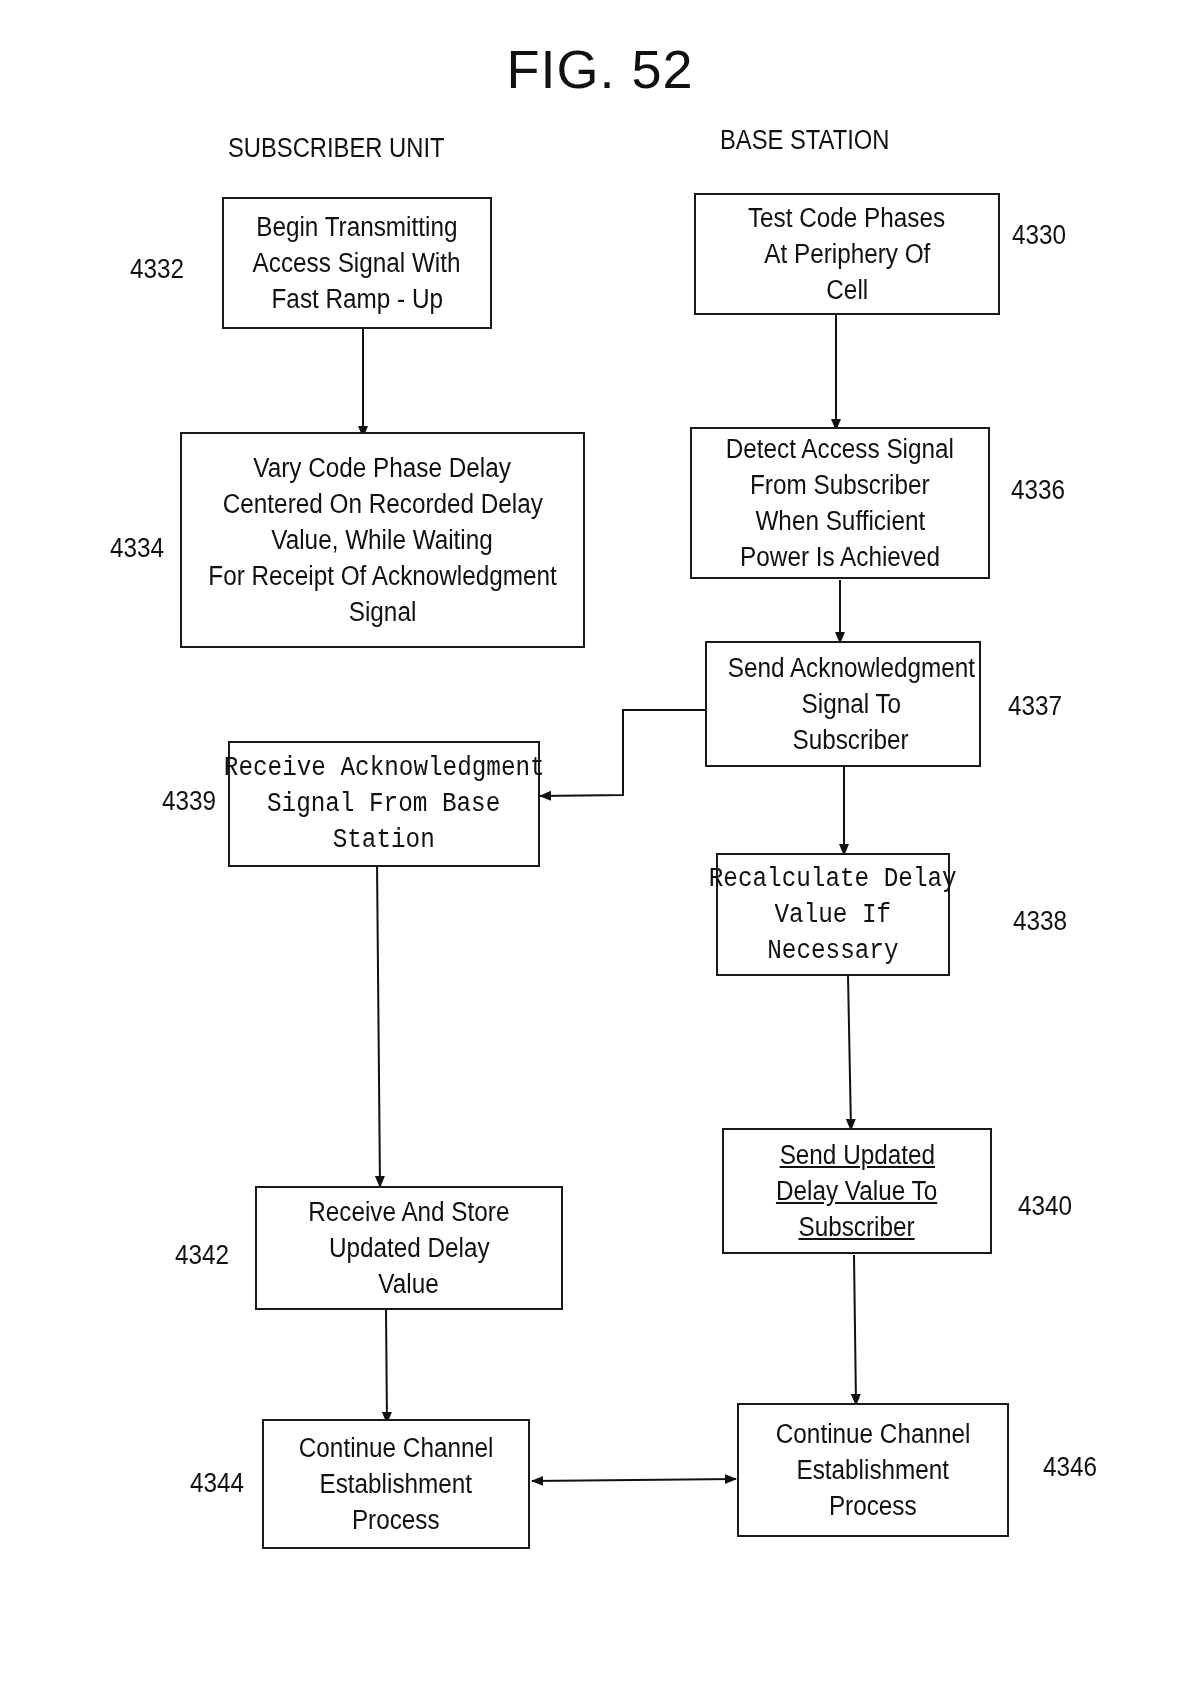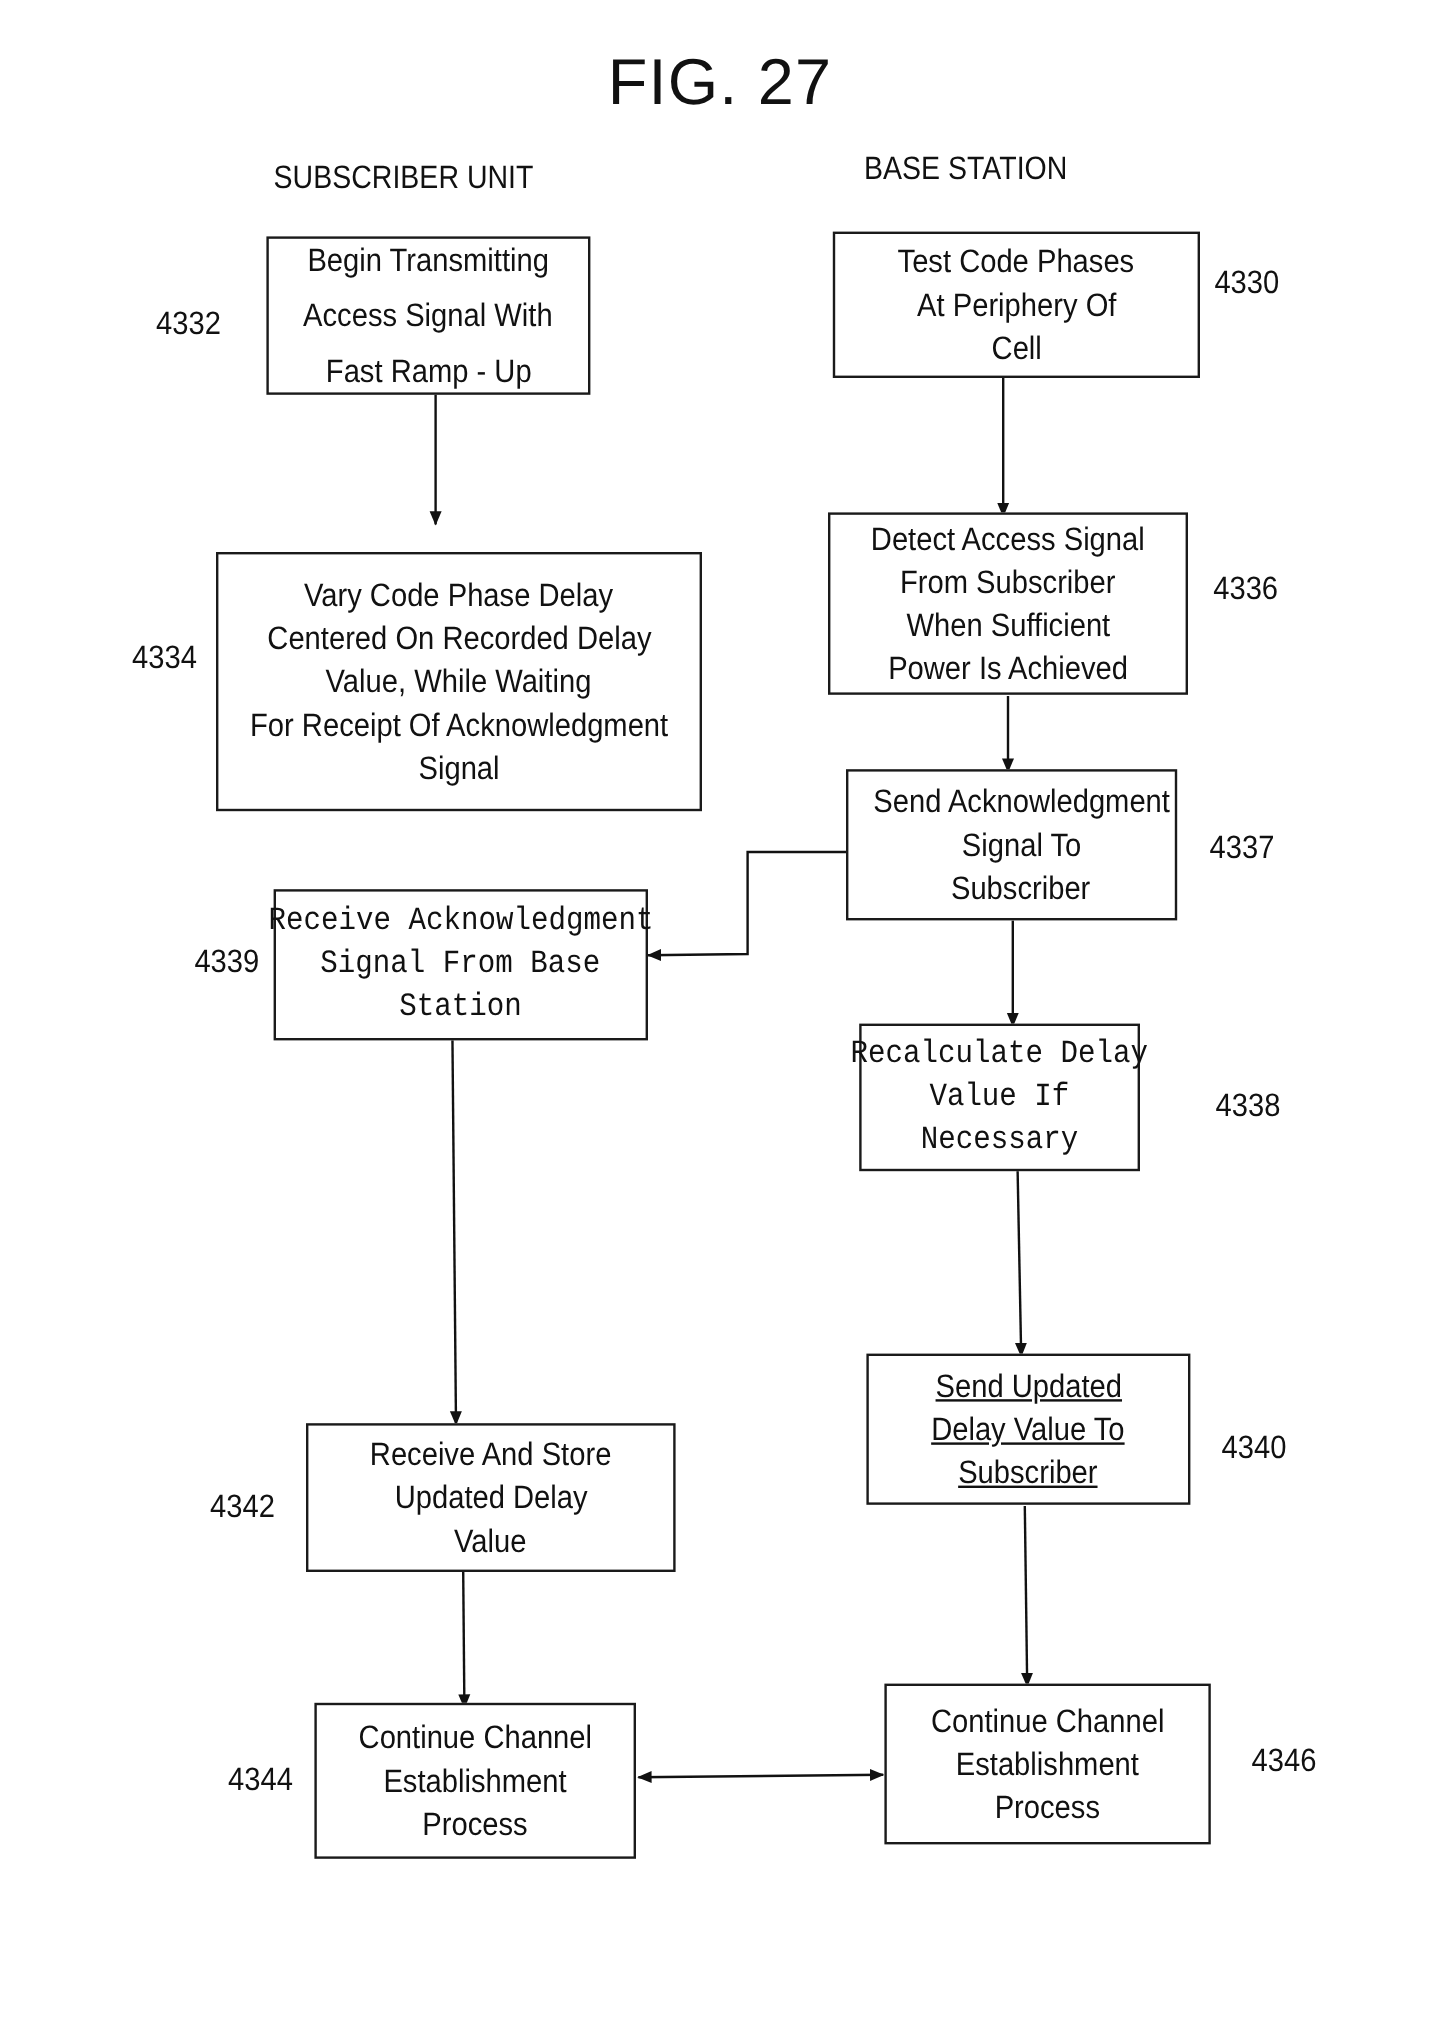--- a/index.html
+++ b/index.html
@@ -11,21 +11,21 @@
   .box { position: absolute; border: 2px solid #1a1a1a; background: #ffffff; box-sizing: border-box;
          display: flex; flex-direction: column; justify-content: center; align-items: center;
          text-align: center; }
   .line { font-size: 27px; line-height: 36px; white-space: nowrap; transform: scaleX(0.9); }
   .ref { position: absolute; font-size: 27px; transform: scaleX(0.9); transform-origin: left top; }
   svg.arrows { position: absolute; left: 0; top: 0; }
 </style>
 </head>
 <body>
 
-<div class="fig-title">FIG. 27</div>
+<div class="fig-title">FIG. 52</div>
 <div class="col-head" style="left:228px; top:133px;">SUBSCRIBER UNIT</div>
 <div class="col-head" style="left:720px; top:125px;">BASE STATION</div>
 
 <svg class="arrows" width="1200" height="1689">
   <defs>
     <marker id="ah" markerWidth="12" markerHeight="12" refX="11" refY="6" orient="auto" markerUnits="userSpaceOnUse">
       <path d="M0,1 L12,6 L0,11 Z" fill="#111"></path>
     </marker>
     <marker id="ahs" markerWidth="12" markerHeight="12" refX="1" refY="6" orient="auto" markerUnits="userSpaceOnUse">
       <path d="M12,1 L0,6 L12,11 Z" fill="#111"></path>
@@ -38,28 +38,28 @@
     <polyline points="706,710 623,710 623,795 540,796" marker-end="url(#ah)"></polyline>
     <line x1="844" y1="767" x2="844" y2="855" marker-end="url(#ah)"></line>
     <line x1="377" y1="862" x2="380" y2="1187" marker-end="url(#ah)"></line>
     <line x1="848" y1="975" x2="851" y2="1130" marker-end="url(#ah)"></line>
     <line x1="386" y1="1310" x2="387" y2="1423" marker-end="url(#ah)"></line>
     <line x1="854" y1="1255" x2="856" y2="1405" marker-end="url(#ah)"></line>
     <line x1="532" y1="1481" x2="736" y2="1479" marker-start="url(#ahs)" marker-end="url(#ah)"></line>
   </g>
 </svg>
 
-<div class="box" style="left:222px; top:197px; width:270px; height:132px;justify-content:space-between;">
+<div class="box" style="left:222px; top:197px; width:270px; height:132px;">
   <div class="line">Begin Transmitting</div>
   <div class="line">Access Signal With</div>
   <div class="line">Fast Ramp - Up</div>
 </div>
 <div class="ref" style="left:130px; top:254px;">4332</div>
 
-<div class="box" style="left:180px; top:432px; width:405px; height:216px;margin-top:28px;">
+<div class="box" style="left:180px; top:432px; width:405px; height:216px;">
   <div class="line">Vary Code Phase Delay</div>
   <div class="line">Centered On Recorded Delay</div>
   <div class="line">Value,  While Waiting</div>
   <div class="line">For Receipt Of Acknowledgment</div>
   <div class="line">Signal</div>
 </div>
 <div class="ref" style="left:110px; top:533px;">4334</div>
 
 <div class="box" style="left:228px; top:741px; width:312px; height:126px;font-family:Liberation Mono, monospace;">
   <div class="line">Receive Acknowledgment</div>

